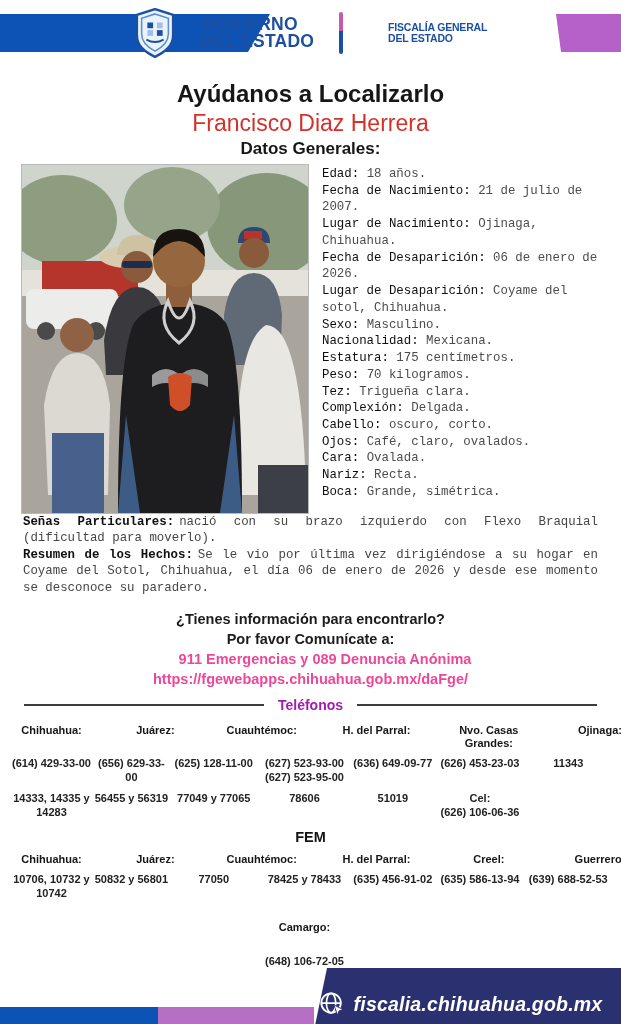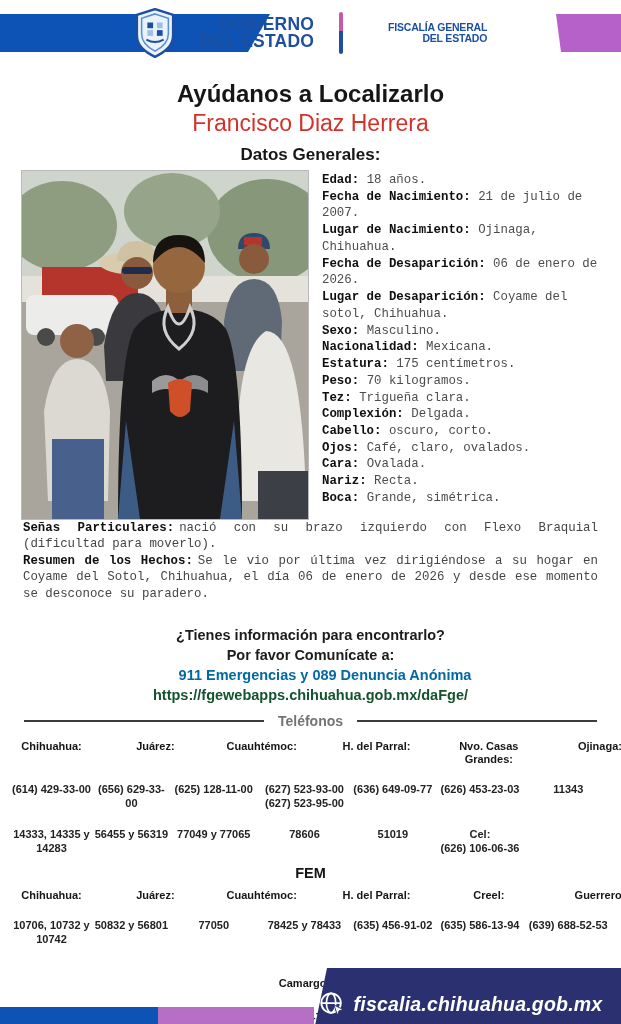--- a/index.html
+++ b/index.html
@@ -5,57 +5,57 @@
   * { margin:0; padding:0; box-sizing:border-box; }
   body { background:#ffffff; font-family:"Liberation Sans", sans-serif; }
   .page { position:relative; width:621px; height:1024px; margin:0 auto; background:#ffffff; overflow:hidden; }
 
   
   .header { position:relative; height:64px; }
   .hdr-bar-blue { position:absolute; left:0; top:14px; width:270px; height:38px; background:#0d52b5;
     clip-path:polygon(0 0,100% 0,calc(100% - 22px) 100%,0 100%); }
   .hdr-bar-purple { position:absolute; right:0; top:14px; width:65px; height:38px; background:#b561c9;
     clip-path:polygon(0 0,100% 0,100% 100%,5px 100%); }
-  .logo-group { position:absolute; left:0; right:0; top:6px; height:54px; display:flex; justify-content:center; align-items:center; gap:25px;text-align:right; }
+  .logo-group { position:absolute; left:0; right:0; top:6px; height:54px; display:flex; justify-content:center; align-items:center; gap:25px; }
   .gob-text { color:#1d4fa1; font-weight:800; font-size:17.5px; line-height:0.98; letter-spacing:.2px; }
   .logo-divider { width:4px; height:42px; border-radius:2px;
     background:linear-gradient(#c55ba6 0 46%, #1d4fa1 46% 100%); }
   .fge-text { color:#1d4fa1; font-weight:700; font-size:10.5px; line-height:1.08; letter-spacing:-.2px;margin-left:20px; }
 
   
   .title-main { margin-top:16px; text-align:center; font-size:24px; font-weight:700; color:#161616; }
   .person-name { margin-top:2px; text-align:center; font-size:23px; font-weight:400; color:#d3322a; }
-  .section-title { margin-top:8px; text-align:center; font-size:17px; font-weight:700; color:#161616; }
+  .section-title { margin-top:2px; text-align:center; font-size:17px; font-weight:700; color:#161616; }
 
   
   .main-row { display:flex; gap:13px; padding:0 21px; margin-top:5px; }
   .photo-frame { width:288px; height:350px; border:1px solid #b9b9b9; background:#d8dcd5; flex:none; }
   .photo-frame svg { display:block; }
   .fields { flex:1; font-family:"Liberation Mono","DejaVu Sans Mono",monospace; font-size:12.4px; line-height:1.35; padding-top:2px; }
-  .field b { color:#0f0f0f; font-weight:700; }
+  .field b { color:#0f0f0f; font-weight:400; }
   .field span.val { color:#4c4c4c; }
 
   
   .paragraphs { padding:0 23px; margin-top:0; font-family:"Liberation Mono","DejaVu Sans Mono",monospace; font-size:12.4px; line-height:1.32; text-align:justify; }
   .paragraphs p { color:#454545; }
   .plabel { color:#0f0f0f; font-weight:700; margin-right:5px; }
 
   
-  .contact { margin-top:23px; text-align:center; font-weight:700; font-size:14.5px; line-height:1.38; }
+  .contact { margin-top:13px; text-align:center; font-weight:700; font-size:14.5px; line-height:1.38; }
   .c-black { color:#1c1c1c; }
-  .c-red { color:#0369a1;padding-left:29px; }
-  .c-blue { color:#14532d; }
+  .c-red { color:#ec4899;padding-left:29px; }
+  .c-blue { color:#ec4899; }
 
   
   .tel-title-row { display:flex; align-items:center; gap:14px; padding:0 24px; margin-top:8px; }
   .rule { flex:1; height:2px; background:#3c3c3c; }
-  .tel-title { font-size:14px; font-weight:800; color:#737373; }
+  .tel-title { font-size:14px; font-weight:800; color:#a21caf; }
   .grid { display:grid; grid-template-columns:13.8% 12.8% 14.6% 15.6% 13.8% 15.2% 14.2%; padding:0 10px; text-align:center; }
   .grid.hrow { margin-top:11px;gap:24px; }
-  .grid.vrow { margin-top:17px; }
+  .grid.vrow { margin-top:7px; }
   .cell { white-space:pre-line; font-size:11px; }
   .cell.h { font-weight:800; color:#161616; line-height:1.2; }
   .cell.v { font-weight:600; color:#222222; line-height:1.25; }
   .fem-title { text-align:center; font-size:14.5px; font-weight:800; color:#141414; margin-top:10px; }
   .col4 { grid-column:4; }
   .camargo .cell { line-height:1.2; }
   .camargo .cell div + div { margin-top:7px; }
 
   
   .strip-blue { position:absolute; left:0; top:1007px; width:167px; height:17px; background:#0d52b5;

